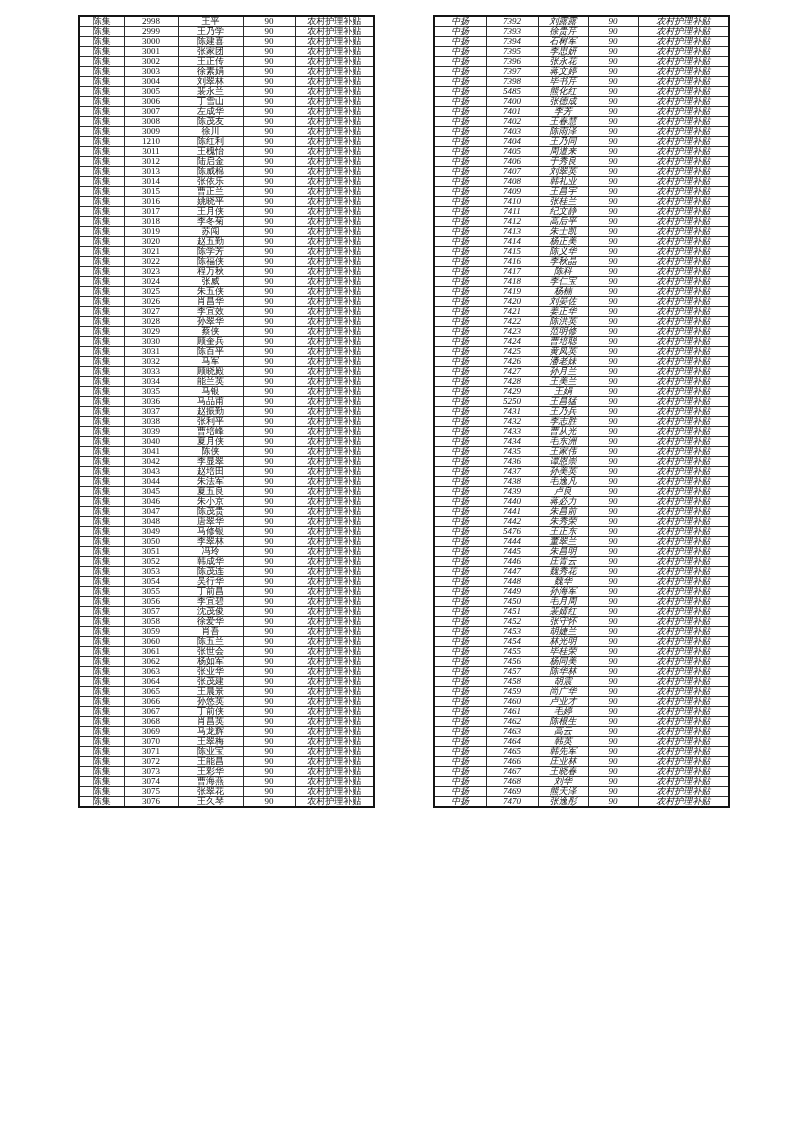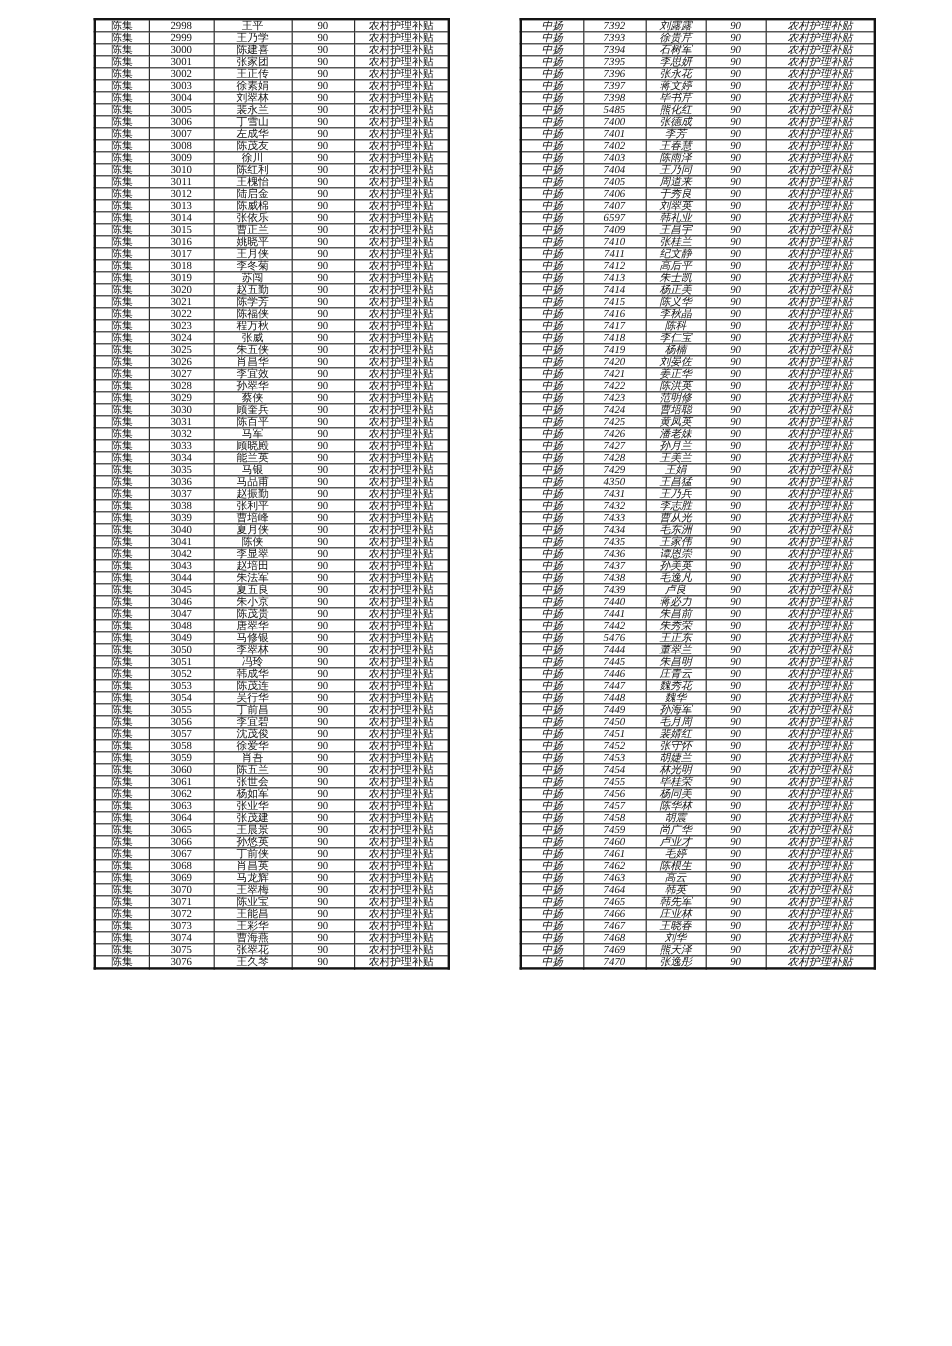--- a/index.html
+++ b/index.html
@@ -139,21 +139,21 @@
       </tr>
       <tr>
         <td>陈集</td>
         <td>3009</td>
         <td>徐川</td>
         <td>90</td>
         <td>农村护理补贴</td>
       </tr>
       <tr>
         <td>陈集</td>
-        <td>3010</td>
+        <td>1210</td>
         <td>陈红利</td>
         <td>90</td>
         <td>农村护理补贴</td>
       </tr>
       <tr>
         <td>陈集</td>
         <td>3011</td>
         <td>王槐怡</td>
         <td>90</td>
         <td>农村护理补贴</td>
@@ -732,21 +732,21 @@
       </tr>
       <tr>
         <td>中扬</td>
         <td>7407</td>
         <td>刘翠英</td>
         <td>90</td>
         <td>农村护理补贴</td>
       </tr>
       <tr>
         <td>中扬</td>
-        <td>6597</td>
+        <td>7408</td>
         <td>韩礼业</td>
         <td>90</td>
         <td>农村护理补贴</td>
       </tr>
       <tr>
         <td>中扬</td>
         <td>7409</td>
         <td>王昌宇</td>
         <td>90</td>
         <td>农村护理补贴</td>
@@ -886,21 +886,21 @@
       </tr>
       <tr>
         <td>中扬</td>
         <td>7429</td>
         <td>王娟</td>
         <td>90</td>
         <td>农村护理补贴</td>
       </tr>
       <tr>
         <td>中扬</td>
-        <td>4350</td>
+        <td>5250</td>
         <td>王昌猛</td>
         <td>90</td>
         <td>农村护理补贴</td>
       </tr>
       <tr>
         <td>中扬</td>
         <td>7431</td>
         <td>王乃兵</td>
         <td>90</td>
         <td>农村护理补贴</td>

